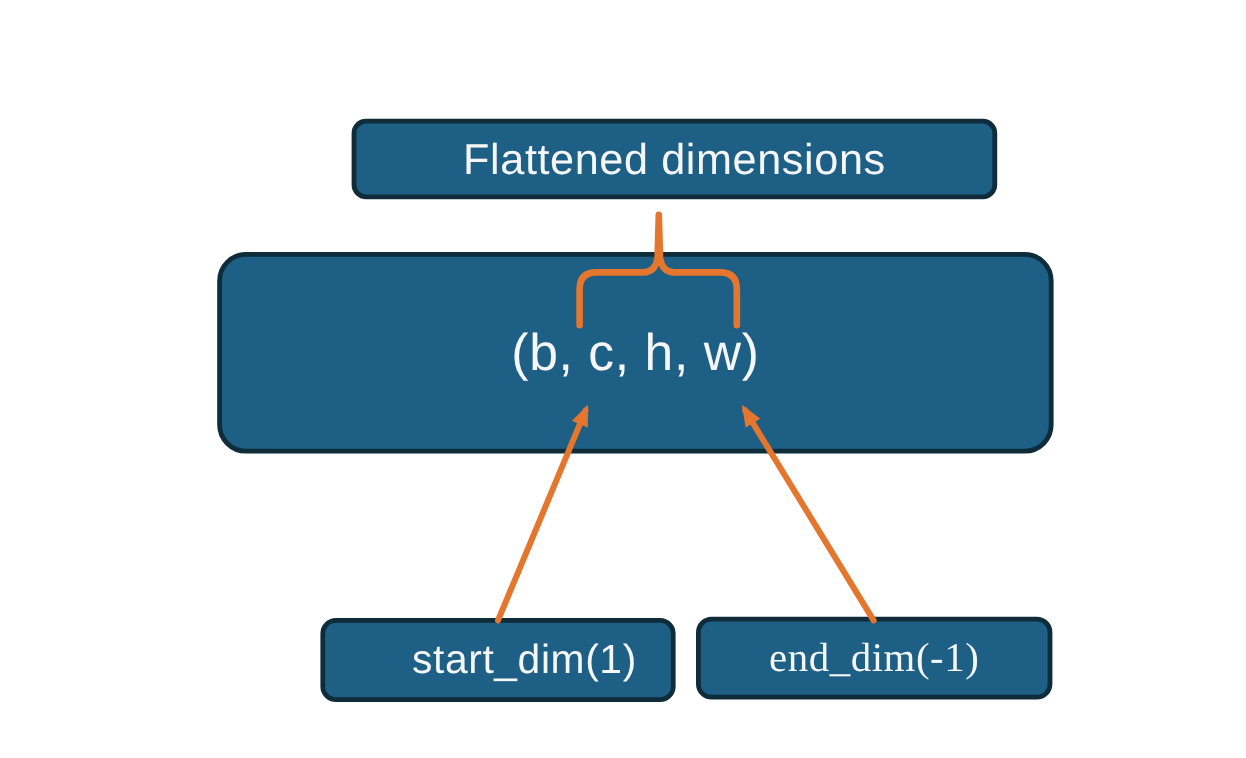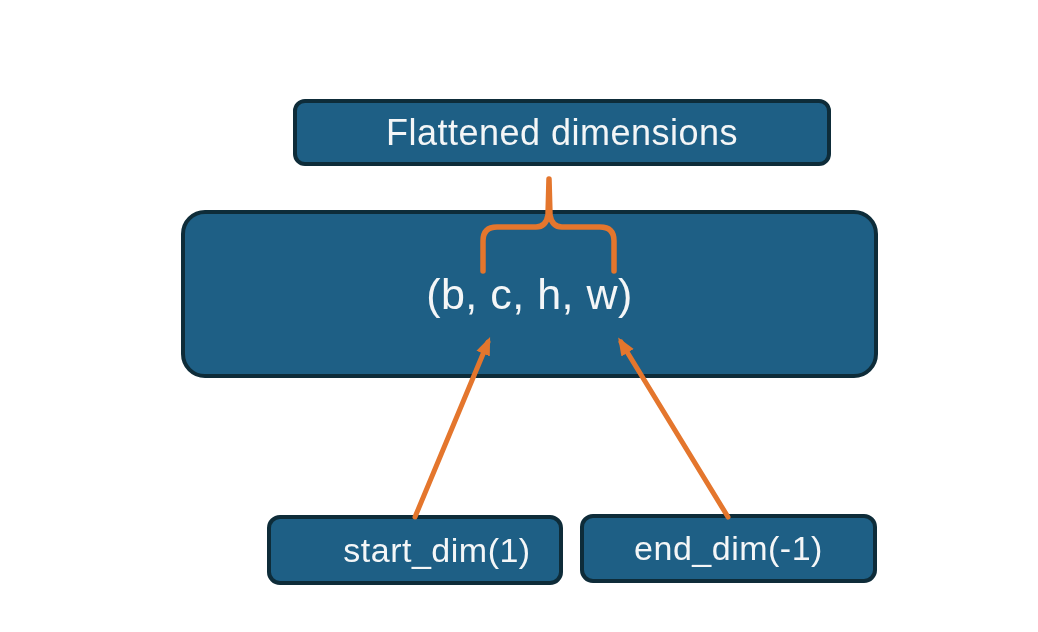--- a/index.html
+++ b/index.html
@@ -44,20 +44,21 @@
     width: 296px; height: 70px;
     border-radius: 13px;
     font-size: 34px;
     padding-left: 44px;
   }
   #end-box {
     left: 580px; top: 514px;
     width: 297px; height: 69px;
     border-radius: 13px;
     font-size: 34px;
+    font-family: Liberation Serif, serif;
   }
   svg.overlay {
     position: absolute;
     left: 0; top: 0;
     width: 1038px; height: 632px;
     pointer-events: none;
   }
   .connector-stroke {
     stroke: var(--accent, #e4762d);
     fill: none;

